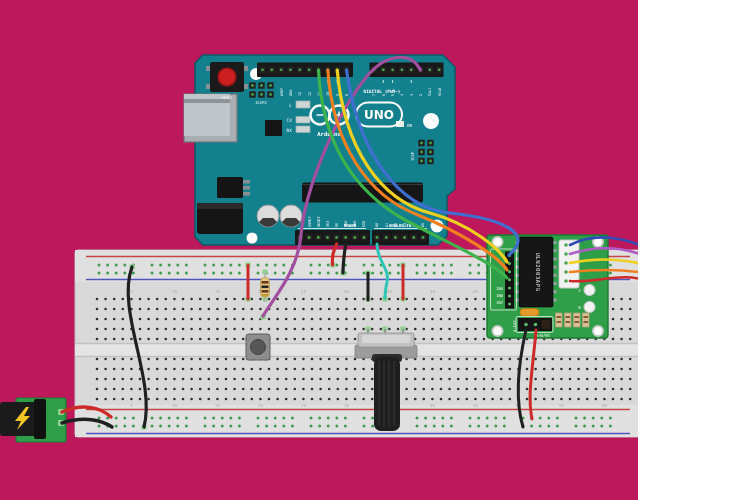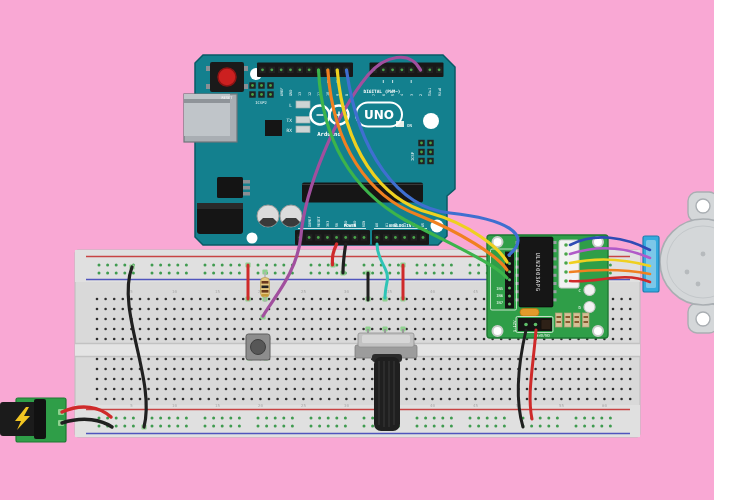--- a/index.html
+++ b/index.html
@@ -1,16 +1,16 @@
 <!DOCTYPE html>
 <html><head>
 <meta charset="utf-8">
 <style>
   html,body{margin:0;padding:0;background:#fff;}
-  #stage{position:relative;width:714px;height:500px;background:#f9a8d4;overflow:hidden;}
+  #stage{position:relative;width:638px;height:500px;background:#be185d;overflow:hidden;}
   svg{position:absolute;left:0;top:0;}
   .t{font-family:"DejaVu Sans Mono",monospace;}
   .sans{font-family:"DejaVu Sans",sans-serif;}
   text{user-select:none;}
 </style>
 </head>
 <body>
 
 <div id="stage">
 <svg id="circuit" width="750" height="500" viewBox="0 0 750 500">

